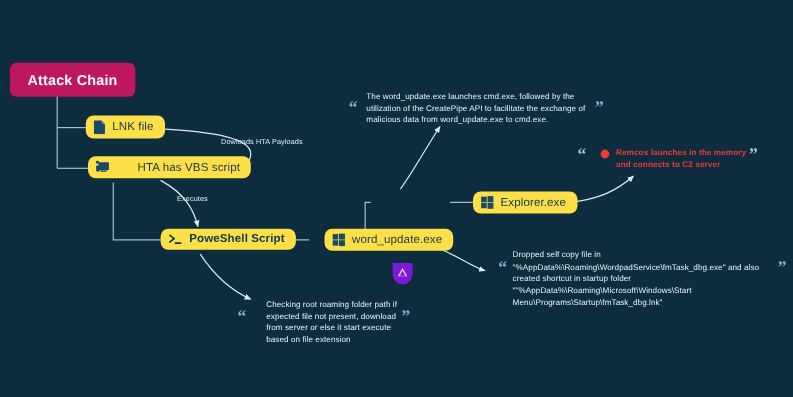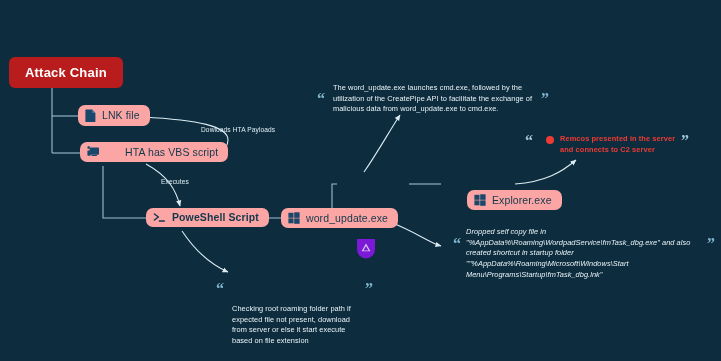--- a/index.html
+++ b/index.html
@@ -26,34 +26,34 @@
     left: 0; top: 0;
     width: 721px;
     height: 361px;
     pointer-events: none;
   }
   .node {
     position: absolute;
     display: flex;
     align-items: center;
     gap: 6px;
-    background: #fca5a5;
+    background: #fde047;
     color: #10384c;
     border-radius: 7px;
     padding: 4px 10px 4px 7px;
     font-size: 10.5px;
     letter-spacing: 0.1px;
     white-space: nowrap;
     box-sizing: border-box;
     line-height: 1;
   }
   .node .label { line-height: 1; }
   .node-title {
     position: absolute;
-    background: #b91c1c;
+    background: #be185d;
     color: #ffffff;
     font-weight: bold;
     font-size: 13px;
     border-radius: 6px;
     padding: 9px 16px;
     letter-spacing: 0.2px;
     line-height: 1;
   }
   .icon { display: inline-flex; align-items: center; justify-content: center; flex: 0 0 auto; }
   .ann {
@@ -158,63 +158,63 @@
   <div class="node" style="left:146px; top:208px;font-weight:bold;">
     <span class="icon">
       <svg width="13" height="11" viewBox="0 0 13 11">
         <path d="M1.4 2 L5.4 5 L1.4 8" stroke="#10384c" stroke-width="1.5" fill="none" stroke-linecap="round" stroke-linejoin="round"></path>
         <path d="M6.4 9 H11.3" stroke="#10384c" stroke-width="1.5" fill="none" stroke-linecap="round"></path>
       </svg>
     </span>
     <span class="label">PoweShell Script</span>
   </div>
 
-  <div class="node" style="left:281px; top:208px;">
+  <div class="node" style="left:295px; top:208px;">
     <span class="icon">
       <svg width="12" height="12" viewBox="0 0 12 12">
         <rect x="0.4" y="0.8" width="5.1" height="5.0" fill="#19486b"></rect>
         <rect x="6.2" y="0.3" width="5.4" height="5.5" fill="#19486b"></rect>
         <rect x="0.4" y="6.4" width="5.1" height="4.9" fill="#19486b"></rect>
         <rect x="6.2" y="6.4" width="5.4" height="5.4" fill="#19486b"></rect>
       </svg>
     </span>
     <span class="label">word_update.exe</span>
   </div>
 
 
-  <div class="node" style="left:467px; top:174px;margin-top:16px;">
+  <div class="node" style="left:430px; top:174px;">
     <span class="icon">
       <svg width="12" height="12" viewBox="0 0 12 12">
         <rect x="0.4" y="0.8" width="5.1" height="5.0" fill="#19486b"></rect>
         <rect x="6.2" y="0.3" width="5.4" height="5.5" fill="#19486b"></rect>
         <rect x="0.4" y="6.4" width="5.1" height="4.9" fill="#19486b"></rect>
         <rect x="6.2" y="6.4" width="5.4" height="5.4" fill="#19486b"></rect>
       </svg>
     </span>
     <span class="label">Explorer.exe</span>
   </div>
 
   <div class="edge-label" style="left:201px; top:126px;">Dowloads HTA Payloads</div>
   <div class="edge-label" style="left:161px; top:178px;">Executes</div>
 
   <div class="qmark" style="left:317px; top:91px;">“</div>
   <div class="ann" style="left:333px; top:83px; width:203px;">The word_update.exe launches cmd.exe, followed by the utilization of the CreatePipe API to facilitate the exchange of malicious data from word_update.exe to cmd.exe.</div>
   <div class="qmark" style="left:541px; top:91px;">”</div>
 
   <div class="qmark red-q" style="left:525px; top:133px;">“</div>
   <div class="dot-red" style="left:546px; top:136px;"></div>
-  <div class="ann red" style="left:560px; top:134px; width:124px; text-align:left;">Remcos presented in the server and connects to C2 server</div>
+  <div class="ann red" style="left:560px; top:134px; width:124px; text-align:left;">Remcos launches in the memory and connects to C2 server</div>
   <div class="qmark red-q" style="left:681px; top:133px;">”</div>
 
   <div class="qmark" style="left:453px; top:236px;">“</div>
-  <div class="ann" style="left:466px; top:227px; width:240px;font-style:italic;">Dropped self copy file in "%AppData%\Roaming\WordpadService\fmTask_dbg.exe" and also created shortcut in startup folder ""%AppData%\Roaming\Microsoft\Windows\Start Menu\Programs\Startup\fmTask_dbg.lnk"</div>
+  <div class="ann" style="left:466px; top:227px; width:240px;">Dropped self copy file in "%AppData%\Roaming\WordpadService\fmTask_dbg.exe" and also created shortcut in startup folder ""%AppData%\Roaming\Microsoft\Windows\Start Menu\Programs\Startup\fmTask_dbg.lnk"</div>
   <div class="qmark" style="left:707px; top:236px;">”</div>
 
   <div class="qmark" style="left:216px; top:281px;">“</div>
-  <div class="ann" style="left:232px; top:272px; width:132px;margin-top:32px;">Checking root roaming folder path if expected file not present, download from server or else it start execute based on file extension</div>
+  <div class="ann" style="left:242px; top:272px; width:132px;">Checking root roaming folder path if expected file not present, download from server or else it start execute based on file extension</div>
   <div class="qmark" style="left:365px; top:281px;">”</div>
 
   <div class="logo-mark" style="left:356px; top:238px;">
     <svg width="20" height="21" viewBox="0 0 20 21">
       <path d="M1 1 H19 V11.5 A9 9 0 0 1 10 20.5 A9 9 0 0 1 1 11.5 Z" fill="#7b19d6"></path>
       <path d="M10 5.6 L14.4 13.2 H5.6 Z" fill="#d8c9ef"></path>
       <path d="M10 8.1 L12.6 12.6 H7.4 Z" fill="#7b19d6"></path>
     </svg>
   </div>
 

